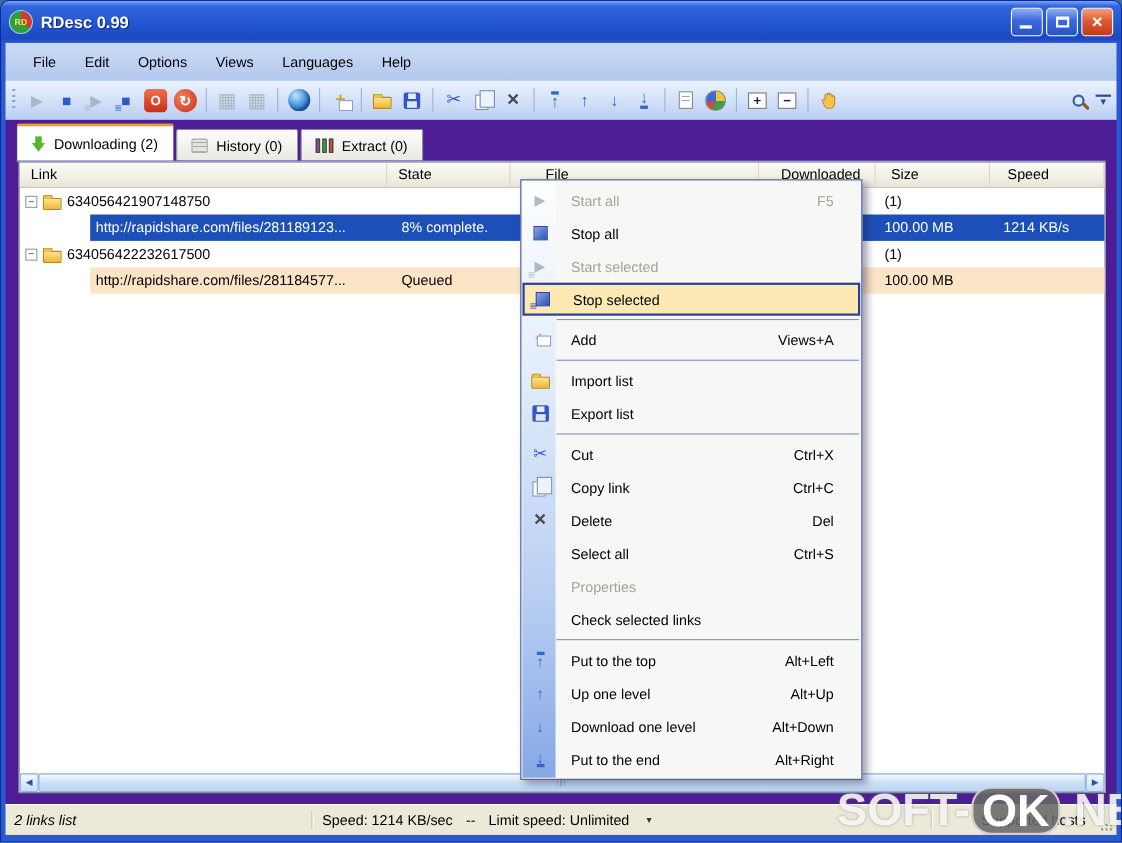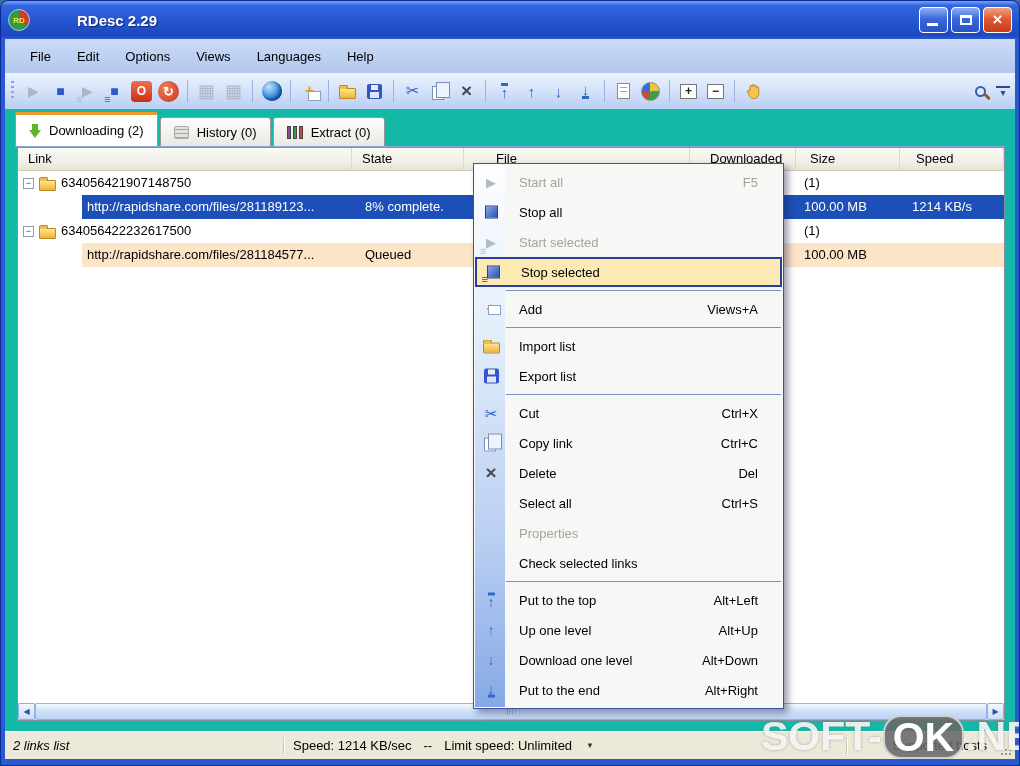--- a/index.html
+++ b/index.html
@@ -3,21 +3,21 @@
 <meta charset="utf-8">
 <style>
   html,body{margin:0;padding:0;background:#3a6ea5;}
   *{box-sizing:border-box;}
   #win{position:relative;width:1020px;height:766px;background:#2a5ad2;border:1px solid #0a2a9a;
        border-radius:8px 8px 0 0;font-family:"Liberation Sans",sans-serif;font-size:13px;color:#000;overflow:hidden;}
 
   
   .titlebar{position:absolute;top:0;left:0;right:0;height:38px;border-radius:7px 7px 0 0;
     background:linear-gradient(180deg,#7aa2f2 0%,#3366de 12%,#2355ce 55%,#1c48c0 90%,#2a5ad2 100%);
-    display:flex;align-items:center;padding:0 7px;gap:40px;}
+    display:flex;align-items:center;padding:0 7px;}
   .app-icon{width:22px;height:22px;border-radius:50%;margin-right:7px;
     background:conic-gradient(#d43a28 0 35%,#2f9e3f 35% 100%);border:1px solid #9ad0f0;
     color:#ffe25a;font-size:8px;font-weight:bold;display:flex;align-items:center;justify-content:center;}
   .title-text{color:#fff;font-weight:bold;font-size:15px;text-shadow:1px 1px 1px #11287c;}
   .tb-buttons{margin-left:auto;display:flex;gap:3px;}
   .wbtn{width:29px;height:26px;border:1px solid #fff;border-radius:4px;color:#fff;text-align:center;
     background:linear-gradient(180deg,#8fb0f4 0%,#3a68dc 45%,#2a53c8 100%);position:relative;cursor:default;}
   .wbtn.close{background:linear-gradient(180deg,#f0a280 0%,#e05a34 45%,#c43a18 100%);font-size:17px;font-weight:bold;line-height:23px;}
   .g-min{position:absolute;left:7px;bottom:6px;width:11px;height:3px;background:#fff;}
   .g-max{position:absolute;left:8px;top:7px;width:12px;height:10px;border:2px solid #fff;border-top-width:3px;}
@@ -66,21 +66,21 @@
   .pie{width:19px;height:19px;border-radius:50%;
     background:conic-gradient(#e8c93a 0 25%,#3a9e4a 25% 55%,#d04838 55% 75%,#3a6ad8 75% 100%);border:1px solid #888;}
   .boxed{width:17px;height:15px;border:1px solid #777;background:#fff;font-weight:bold;font-size:12px;
     line-height:13px;text-align:center;color:#222;}
   .mag{width:11px;height:11px;border:2px solid #3a5fb0;border-radius:50%;position:relative;background:#dcebfa;}
   .mag::after{content:"";position:absolute;width:8px;height:3px;background:#8a5a20;transform:rotate(45deg);right:-7px;bottom:-3px;border-radius:2px;}
   .toolbar .spacer{flex:1;}
   .overflow{width:14px;text-align:center;color:#2a4aa0;font-size:10px;line-height:9px;border-top:2px solid #2a4aa0;margin:0 2px;}
 
   
-  .client{position:absolute;top:108px;left:4px;right:4px;bottom:34px;background:#14b8a6;}
+  .client{position:absolute;top:108px;left:4px;right:4px;bottom:34px;background:#4c1d95;}
   .tabstrip{position:absolute;top:2px;left:10px;right:10px;height:36px;display:flex;align-items:flex-end;border-bottom:1px solid #8aa8d8;}
   .tab{height:29px;display:flex;align-items:center;gap:8px;padding:0 13px;margin-right:2px;
     border:1px solid #919b9c;border-bottom:none;border-radius:3px 3px 0 0;
     background:linear-gradient(180deg,#fdfdfc,#e9e8e0);}
   .tab.active{height:34px;background:#fff;border-top:3px solid #f09a28;}
   .dlarrow{width:0;height:0;border-left:6px solid transparent;border-right:6px solid transparent;
     border-top:8px solid #5bb52a;position:relative;margin-top:6px;}
   .dlarrow::before{content:"";position:absolute;left:-3px;top:-14px;width:6px;height:7px;background:#5bb52a;}
   .histic{width:15px;height:13px;background:#e2e2e0;border:1px solid #aaa;border-radius:2px;
     background-image:repeating-linear-gradient(180deg,#a8a8a8 2px,#a8a8a8 3px,transparent 3px,transparent 6px);}
@@ -149,21 +149,21 @@
   .wm .pill{background:rgba(104,104,104,.88);border:2px solid rgba(230,230,230,.8);border-radius:18px;
     padding:0 8px;color:#fff;margin:0 1px;text-shadow:none;line-height:40px;}
 </style>
 </head>
 <body>
 
 <div id="win">
 
   <div class="titlebar">
     <span class="app-icon">RD</span>
-    <span class="title-text">RDesc 2.29</span>
+    <span class="title-text">RDesc 0.99</span>
     <span class="tb-buttons">
       <span class="wbtn">
           <span class="g-min"></span>
         </span>
       <span class="wbtn">
           <span class="g-max"></span>
         </span>
       <span class="wbtn close">×</span>
     </span>
   </div>

